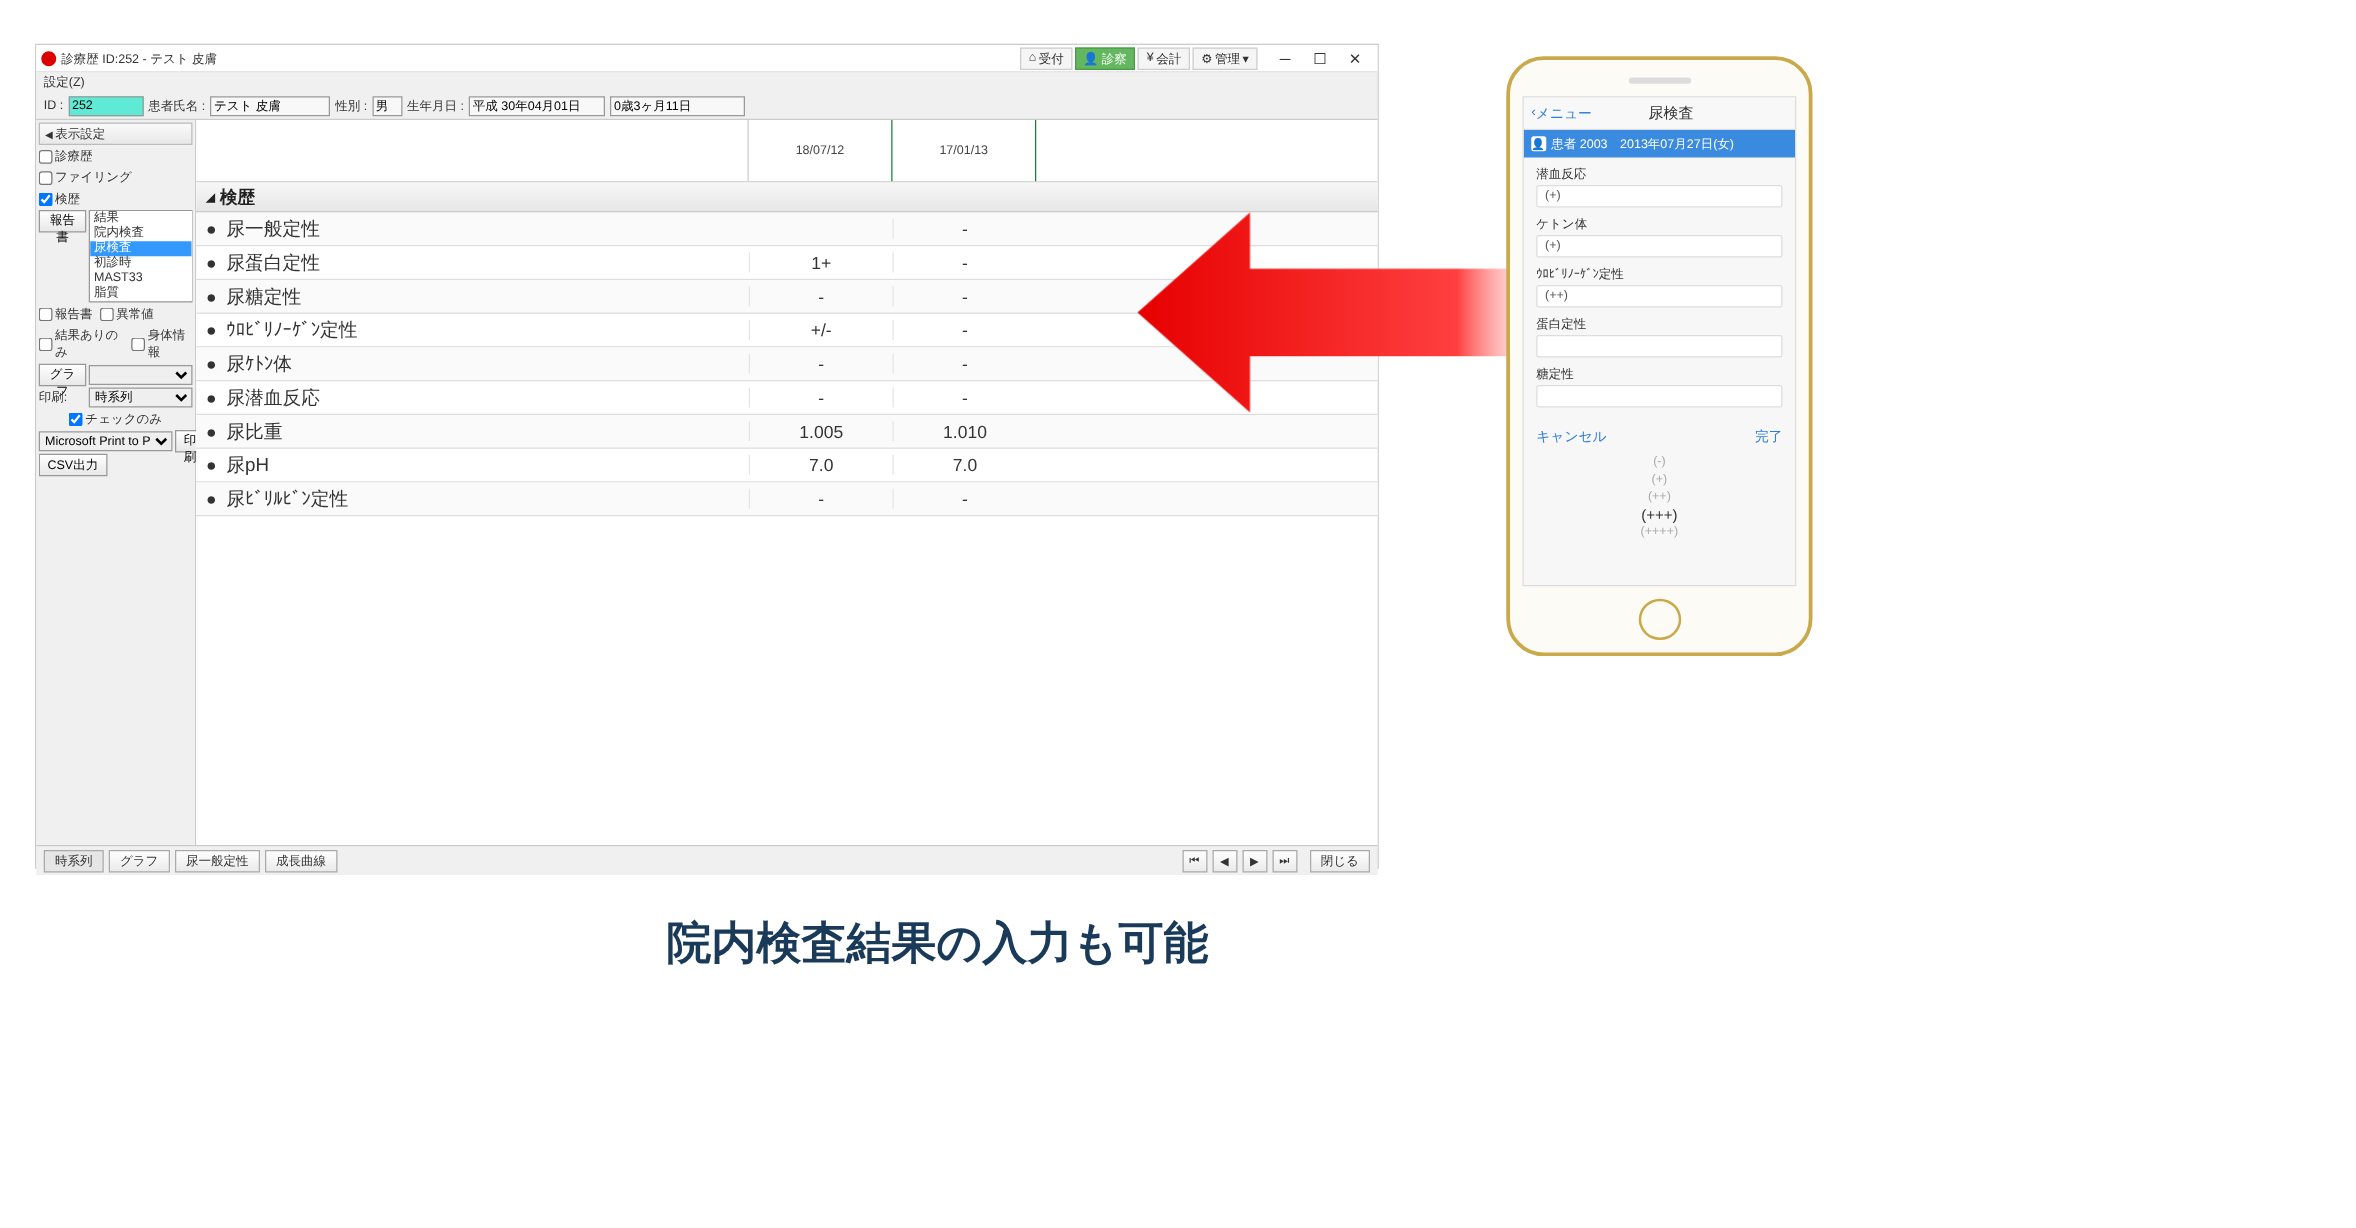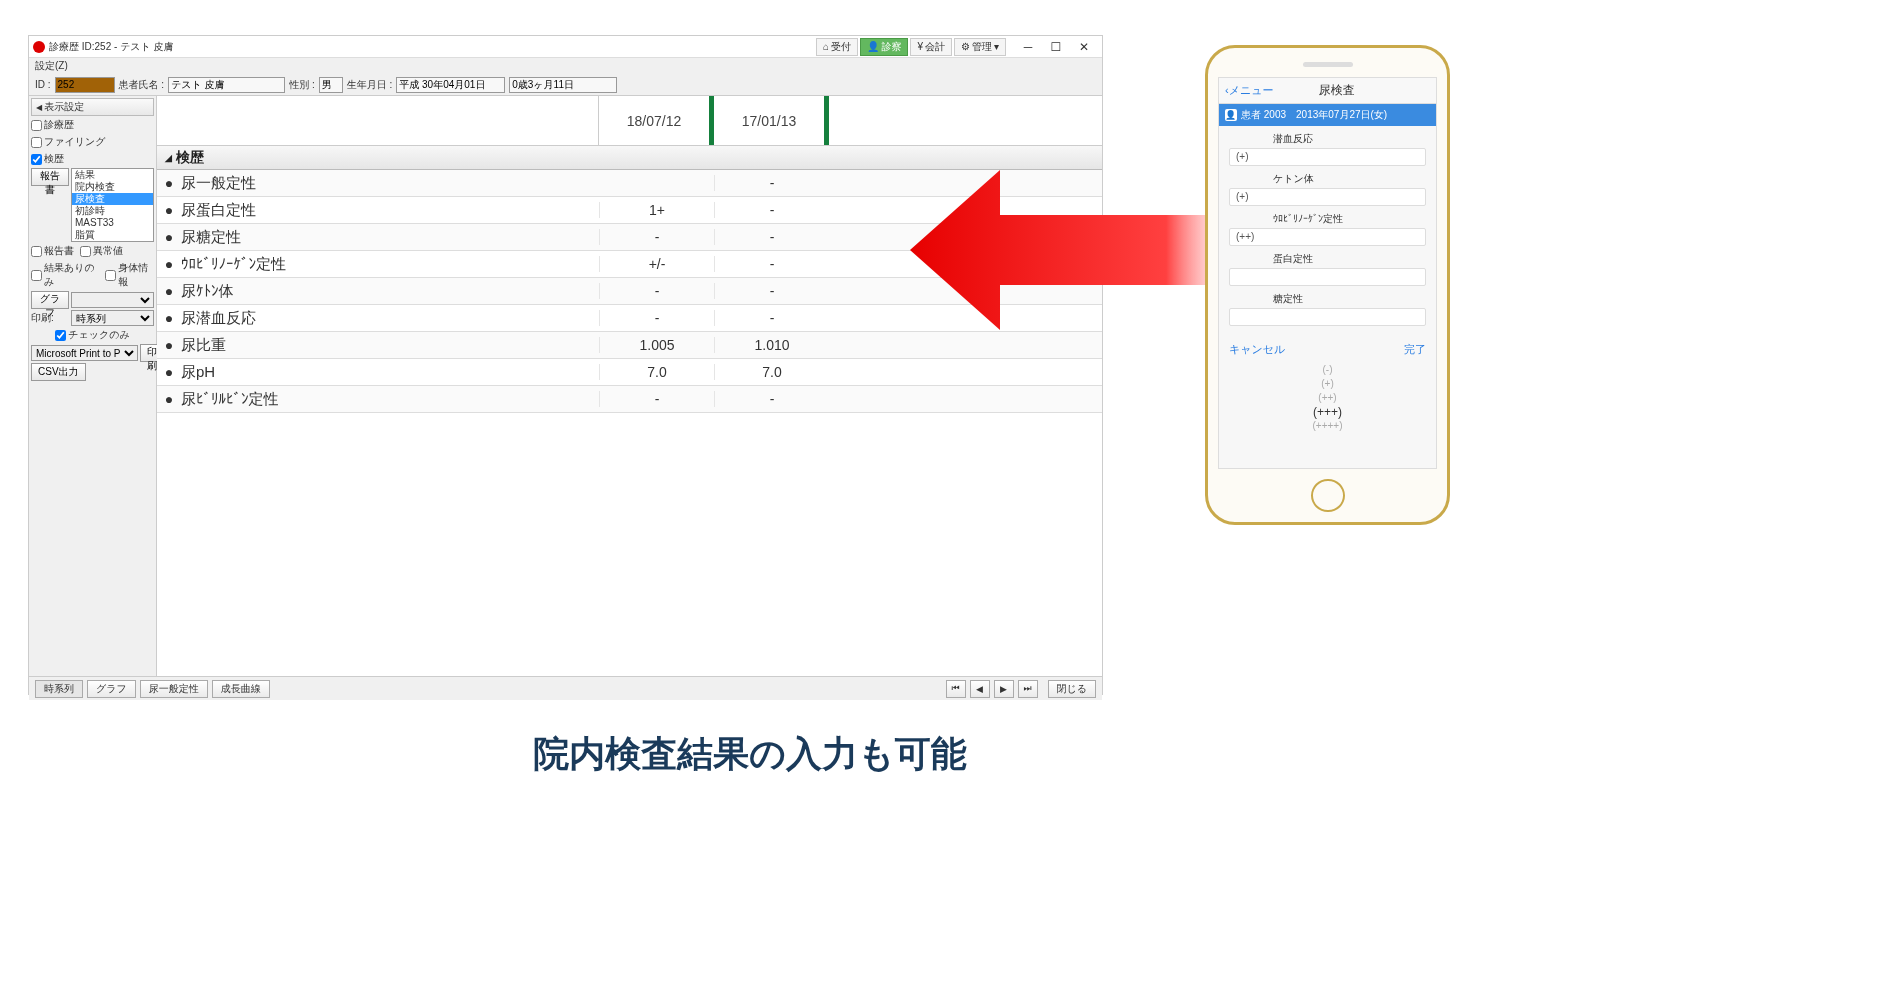--- a/index.html
+++ b/index.html
@@ -17,21 +17,21 @@
 .tb-btn.green { background: #63b85f; color: #fff; border-color: #4a9a46; }
 .win-btns { display: flex; margin-left: 8px; }
 .win-btn { width: 28px; height: 18px; display: flex; align-items: center; justify-content: center; cursor: pointer; font-size: 12px; }
 
 
 .menu-line { height: 16px; padding: 0 6px; font-size: 10px; display: flex; align-items: center; background: #f0f0f0; }
 
 
 .info-bar { height: 22px; display: flex; align-items: center; gap: 4px; padding: 0 6px; background: #f0f0f0; border-bottom: 1px solid #ccc; font-size: 10px; }
 .info-bar label { white-space: nowrap; }
-.info-bar input { height: 16px; border: 1px solid #999; background: #a16207; padding: 0 2px; font-size: 10px; }
+.info-bar input { height: 16px; border: 1px solid #999; background: #5eead4; padding: 0 2px; font-size: 10px; }
 .info-bar .ro { background: #f8f8f8; }
 
 
 .main-split { display: flex; height: 580px; }
 
 
 .sidebar { width: 128px; background: #f0f0f0; border-right: 1px solid #ccc; padding: 2px; display: flex; flex-direction: column; gap: 1px; font-size: 10px; }
 .side-hdr { background: linear-gradient(#fafafa,#e8e8e8); border: 1px solid #bbb; padding: 1px 4px; display: flex; align-items: center; gap: 2px; }
 .side-hdr .arrow { font-size: 8px; }
 .side-check { display: flex; align-items: center; gap: 2px; padding: 1px 0; }
@@ -42,21 +42,21 @@
 .listbox { border: 1px solid #999; background: #fff; height: 74px; overflow: auto; }
 .listbox div { padding: 0 3px; line-height: 12px; cursor: pointer; }
 .listbox div.sel { background: #3399ff; color: #fff; }
 .side-row2 { display: flex; gap: 6px; }
 .side-lbl { width: 38px; }
 
 
 .content { flex: 1; background: #fff; display: flex; flex-direction: column; }
 .dates-row { height: 50px; display: flex; border-bottom: 1px solid #ccc; }
 .dates-spacer { width: 442px; border-right: 1px solid #ccc; }
-.date-cell { width: 115px; border-right: 5px solid #15803d; display: flex; align-items: center; justify-content: center; font-size: 14px; color: #444; }
+.date-cell { width: 115px; border-right: 1px solid #15803d; display: flex; align-items: center; justify-content: center; font-size: 10px; color: #444; }
 
 .grid-head { height: 24px; background: linear-gradient(#f7f7f7,#e6e6e6); border-bottom: 1px solid #bbb; display: flex; align-items: center; padding-left: 8px; font-weight: bold; font-size: 14px; color: #222; }
 .grid-head .tri { font-size: 9px; margin-right: 4px; }
 
 .data-row { height: 27px; display: flex; align-items: center; border-bottom: 1px solid #ddd; }
 .data-row .bullet { width: 24px; text-align: center; font-size: 14px; color: #333; }
 .data-row .name { width: 418px; font-size: 15px; color: #333; }
 .data-row .val { width: 115px; text-align: center; font-size: 14px; color: #333; border-left: 1px solid #e5e5e5; }
 .data-row:nth-child(odd) { background: #fafafa; }
 
@@ -74,21 +74,21 @@
 .phone { position: absolute; left: 1205px; top: 45px; width: 245px; height: 480px; border: 3px solid #c9a94a; border-radius: 30px; background: #fdfbf5; display: flex; flex-direction: column; align-items: center; padding: 8px 10px 10px; }
 .phone .speaker { width: 50px; height: 5px; background: #ddd; border-radius: 3px; margin: 6px 0 10px; }
 .phone-screen { width: 100%; height: 400px; background: #f7f7f7; border: 1px solid #ddd; font-size: 11px; overflow: hidden; }
 .ps-nav { height: 26px; background: #f8f8f8; border-bottom: 1px solid #ddd; display: flex; align-items: center; padding: 0 6px; }
 .ps-back { color: #2a7de1; font-size: 11px; cursor: pointer; display: flex; align-items: center; }
 .ps-title { flex: 1; text-align: center; font-size: 12px; color: #333; margin-left: -30px; }
 .ps-patient { background: #3a8be0; color: #fff; height: 22px; display: flex; align-items: center; gap: 4px; padding: 0 6px; font-size: 10px; }
 .ps-patient .picon { width: 12px; height: 12px; background: #fff; border-radius: 2px; display: flex; align-items: center; justify-content: center; color: #3a8be0; font-size: 9px; }
 .ps-body { padding: 6px 10px; }
 .ps-item { margin-bottom: 6px; }
-.ps-item .lbl { font-size: 10px; color: #333; margin-bottom: 2px; margin-left: 44px; }
+.ps-item .lbl { font-size: 10px; color: #333; margin-bottom: 2px; }
 .ps-item .box { background: #fff; border: 1px solid #ddd; border-radius: 2px; height: 18px; padding: 0 6px; font-size: 10px; display: flex; align-items: center; color: #555; }
 .ps-act { display: flex; justify-content: space-between; padding: 4px 10px; }
 .ps-act span { color: #2a7de1; font-size: 11px; cursor: pointer; }
 .ps-picker { text-align: center; font-size: 10px; color: #aaa; line-height: 14px; padding-top: 2px; }
 .ps-picker .cur { color: #333; font-size: 12px; }
 .home-btn { width: 34px; height: 34px; border: 2px solid #c9a94a; border-radius: 50%; margin-top: 10px; }
 
 
 .caption { position: absolute; left: 0; width: 1500px; top: 730px; text-align: center; font-size: 36px; font-weight: bold; color: #1a3a5a; }
 </style>
@@ -127,21 +127,21 @@
   </div>
 
   <div class="menu-line">
     <span>設定(Z)</span>
   </div>
 
   <div class="info-bar">
     <label>ID :</label>
     <input style="width: 60px;" value="252">
     <label>患者氏名 :</label>
-    <input class="ro" style="width: 117px;" value="テスト 皮膚">
+    <input class="ro" style="width: 96px;" value="テスト 皮膚">
     <label>性別 :</label>
     <input class="ro" style="width: 24px;" value="男">
     <label>生年月日 :</label>
     <input class="ro" style="width: 109px;" value="平成 30年04月01日">
     <input class="ro" style="width: 108px;" value="0歳3ヶ月11日">
   </div>
 
   <div class="main-split">
 
     <div class="sidebar">

